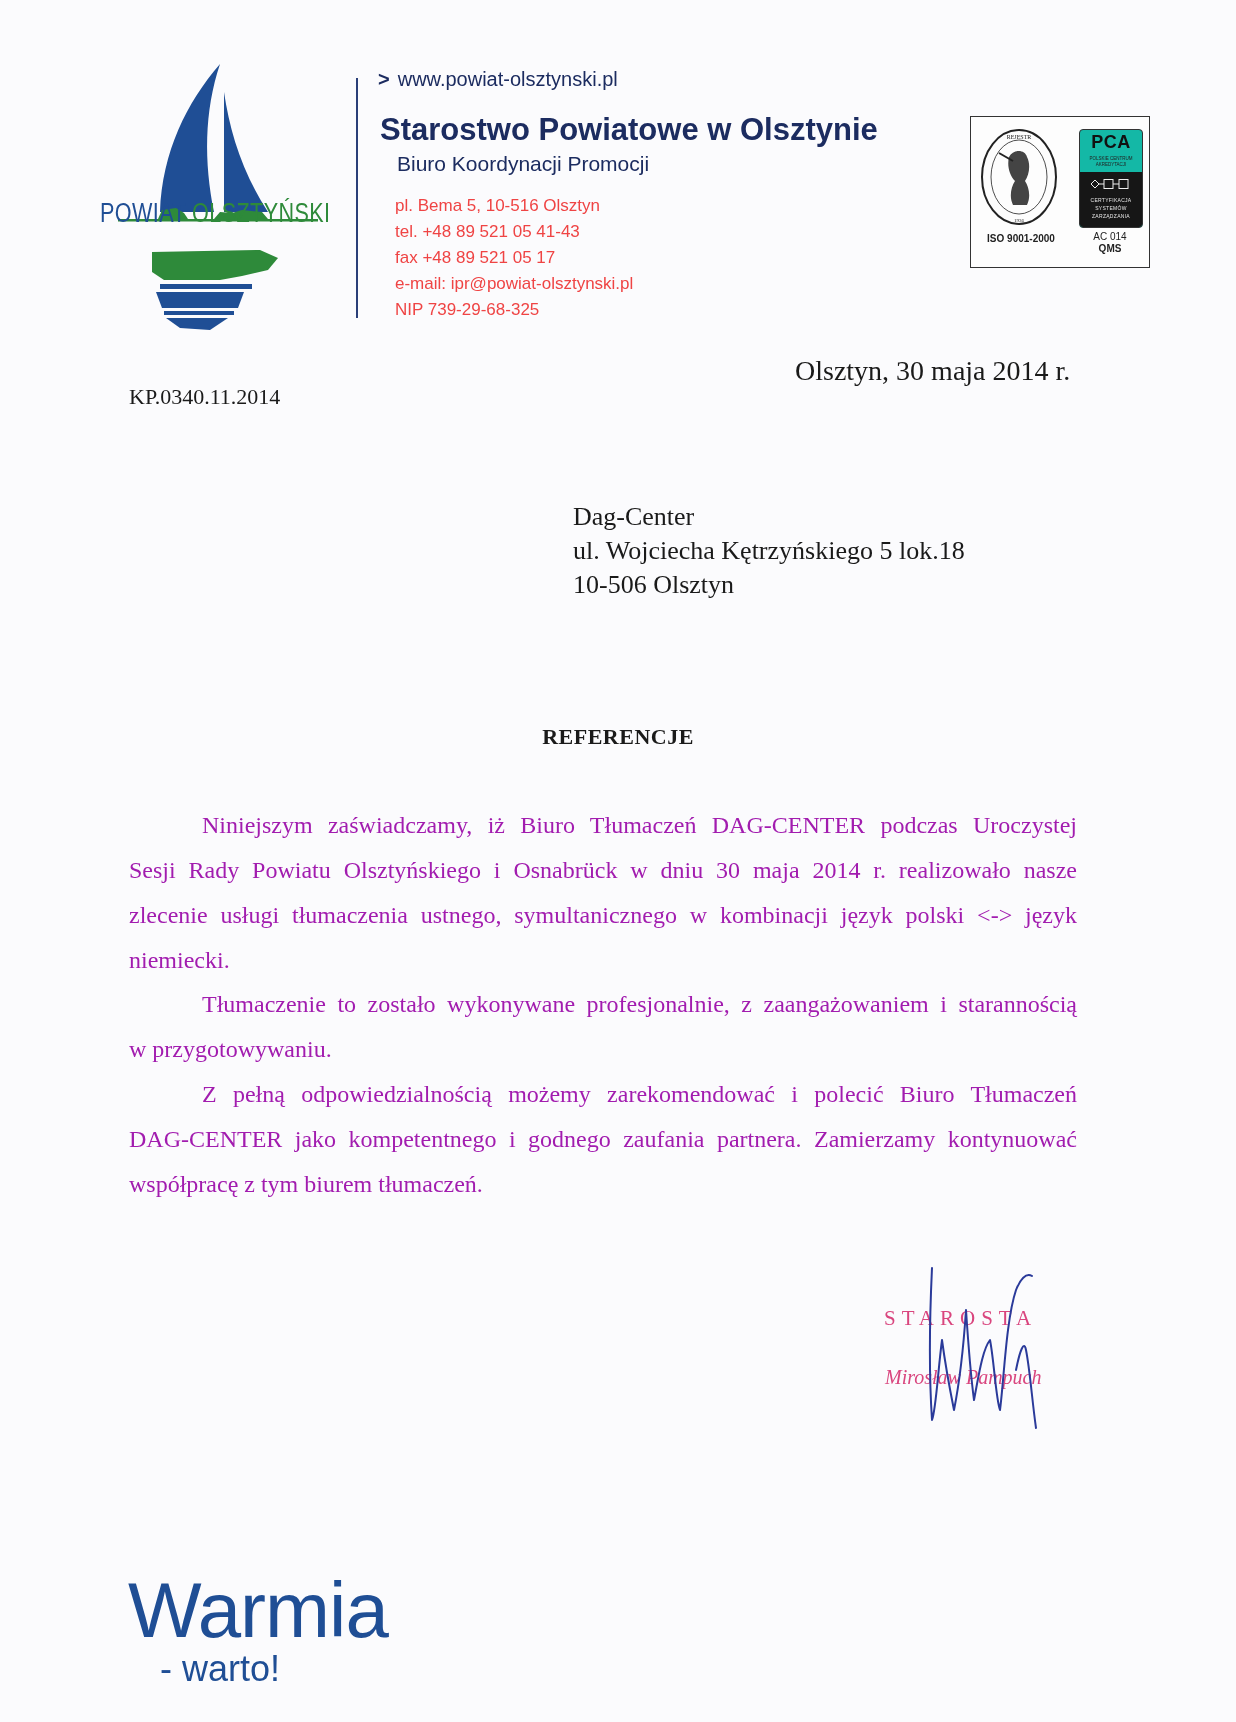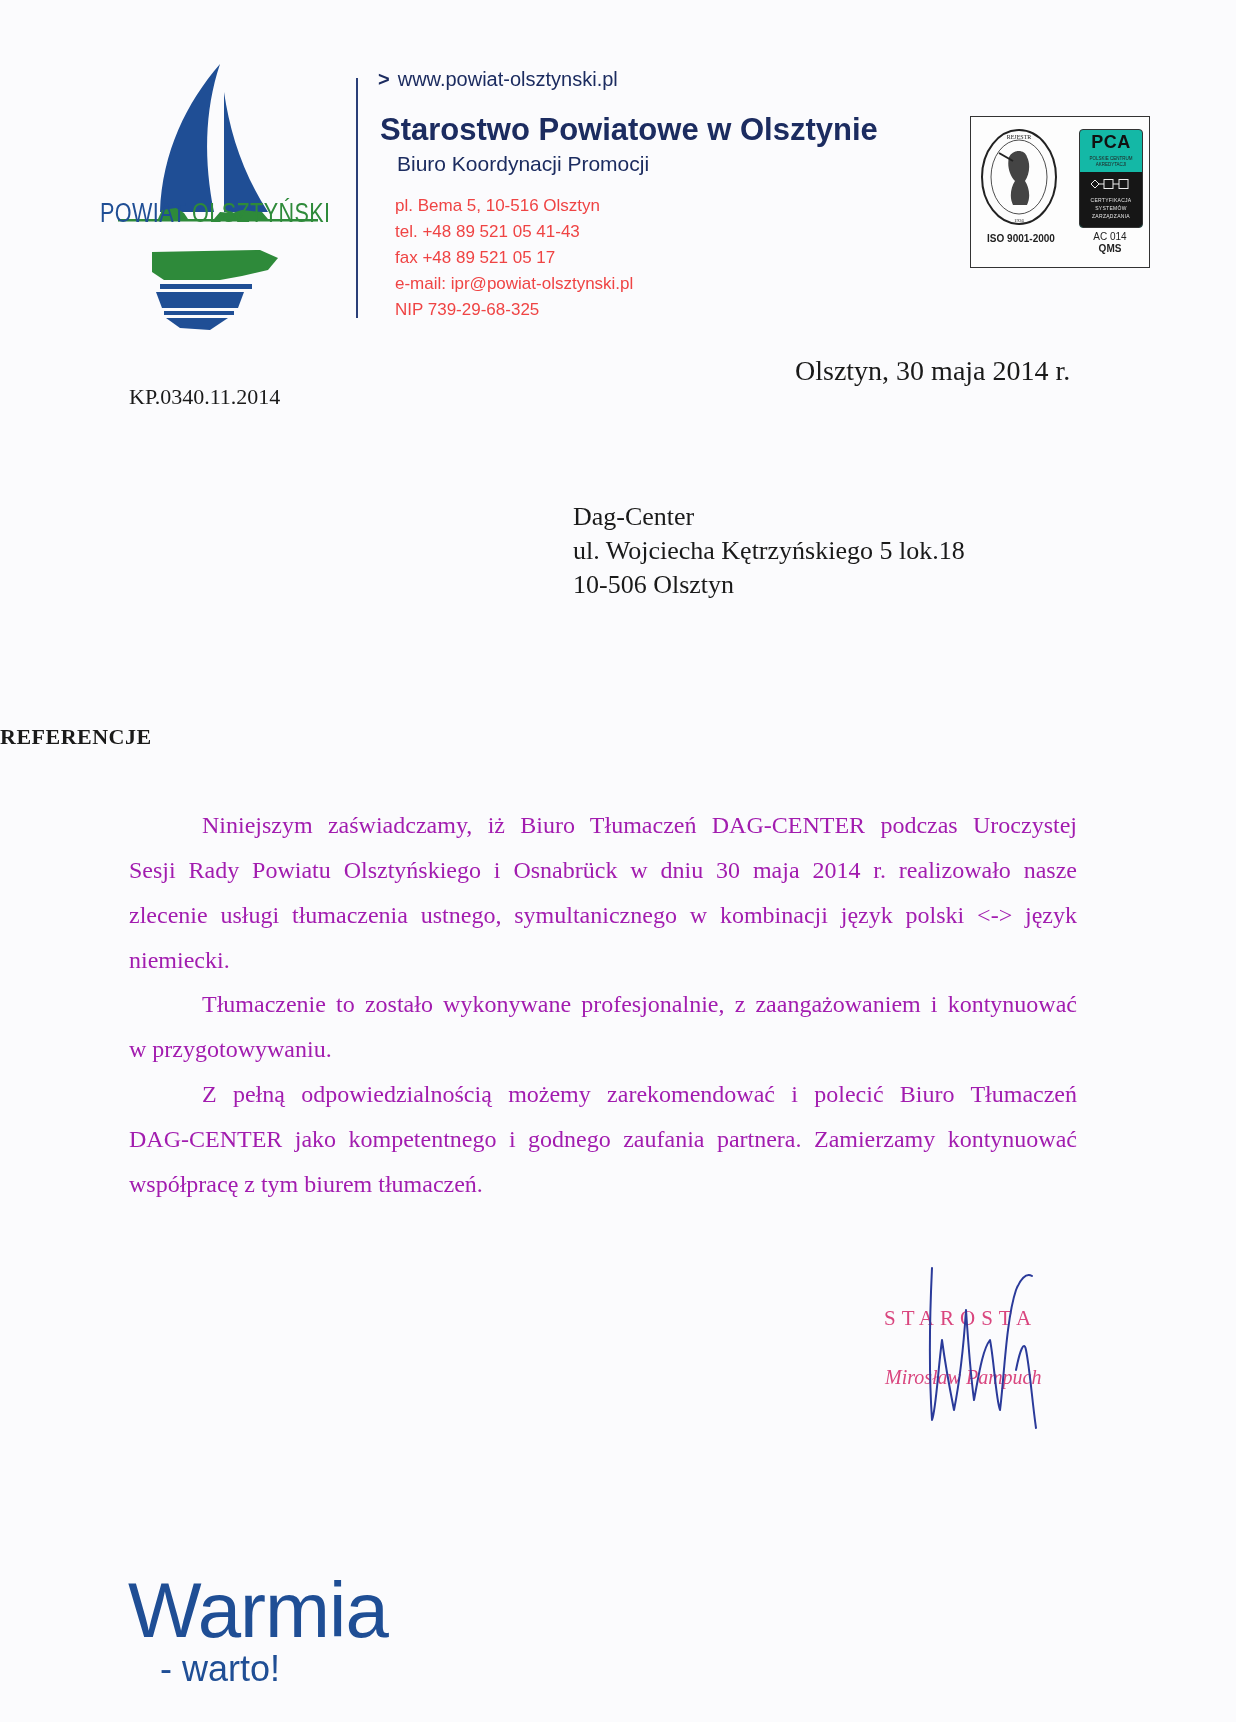--- a/index.html
+++ b/index.html
@@ -54,21 +54,21 @@
     font-family: "Liberation Sans", sans-serif; font-size: 5px; line-height: 8px; color: #e6e6e6; letter-spacing: 0.3px; }
   #ac-label { position: absolute; left: 108px; top: 114px; width: 62px; text-align: center;
     font-family: "Liberation Sans", sans-serif; font-size: 10px; color: #222; line-height: 12px; }
   #ac-label .b { font-weight: bold; }
 
   
   .serif { font-family: "Liberation Serif", serif; }
   #ref-number { left: 129px; top: 384px; font-size: 22px; color: #1a1a1a; }
   #place-date { left: 795px; top: 355px; font-size: 28px; color: #1a1a1a; }
   .recipient { left: 573px; font-size: 26px; color: #1a1a1a; }
-  #doc-title { left: 0; top: 724px; width: 1236px; font-size: 22px; font-weight: bold; letter-spacing: 0.5px; }
+  #doc-title { left: 0; top: 724px; width: 1236px; text-align: center; font-size: 22px; font-weight: bold; letter-spacing: 0.5px; }
 
   .para-line { left: 129px; width: 948px; font-size: 24px; color: #a21caf; white-space: nowrap; }
   .para-line.just { text-align: justify; text-align-last: justify; }
   .para-line.indent { left: 202px; width: 875px; }
 
   
   #stamp-title { left: 884px; top: 1306px; font-size: 21px; letter-spacing: 6px; color: #d9457e; }
   #stamp-name { left: 885px; top: 1366px; font-size: 20px; font-style: italic; color: #d9457e; }
   #signature { left: 920px; top: 1260px; width: 140px; height: 175px; }
 
@@ -158,21 +158,21 @@
 <div class="abs serif recipient" style="top:536px">ul. Wojciecha Kętrzyńskiego 5 lok.18</div>
 <div class="abs serif recipient" style="top:570px">10-506 Olsztyn</div>
 
 <div id="doc-title" class="abs serif">REFERENCJE</div>
 
 <div class="abs serif para-line just indent" style="top:812px">Niniejszym zaświadczamy, iż Biuro Tłumaczeń DAG-CENTER podczas Uroczystej</div>
 <div class="abs serif para-line just" style="top:857px">Sesji Rady Powiatu Olsztyńskiego i Osnabrück w dniu 30 maja 2014 r. realizowało nasze</div>
 <div class="abs serif para-line just" style="top:902px">zlecenie usługi tłumaczenia ustnego, symultanicznego w kombinacji język polski &lt;-&gt; język</div>
 <div class="abs serif para-line" style="top:947px">niemiecki.</div>
 
-<div class="abs serif para-line just indent" style="top:991px">Tłumaczenie to zostało wykonywane profesjonalnie, z zaangażowaniem i kontynuować</div>
+<div class="abs serif para-line just indent" style="top:991px">Tłumaczenie to zostało wykonywane profesjonalnie, z zaangażowaniem i starannością</div>
 <div class="abs serif para-line" style="top:1036px">w przygotowywaniu.</div>
 
 <div class="abs serif para-line just indent" style="top:1081px">Z pełną odpowiedzialnością możemy zarekomendować i polecić Biuro Tłumaczeń</div>
 <div class="abs serif para-line just" style="top:1126px">DAG-CENTER jako kompetentnego i godnego zaufania partnera. Zamierzamy kontynuować</div>
 <div class="abs serif para-line" style="top:1171px">współpracę z tym biurem tłumaczeń.</div>
 
 <div id="stamp-title" class="abs serif">STAROSTA</div>
 <div id="stamp-name" class="abs serif">Mirosław Pampuch</div>
 <svg id="signature" class="abs" viewBox="0 0 140 175">
   <path d="M12 8 C10 50 8 100 12 160 C16 150 18 110 22 80 C26 110 30 130 34 150 C40 120 44 80 46 50 C48 80 50 110 54 140 C58 120 62 90 70 80 C74 100 76 140 80 150 C84 120 86 60 96 30 C100 20 106 12 112 16 M96 110 C100 90 104 80 106 90 C110 110 112 140 116 168" fill="none" stroke="#2a3a9a" stroke-width="2" stroke-linecap="round" stroke-linejoin="round"></path>

